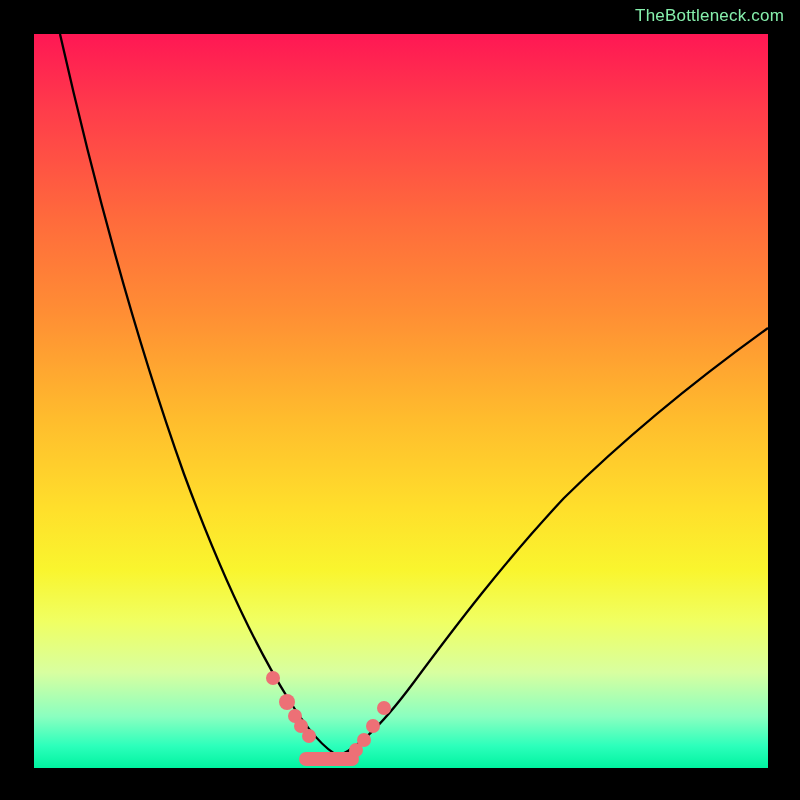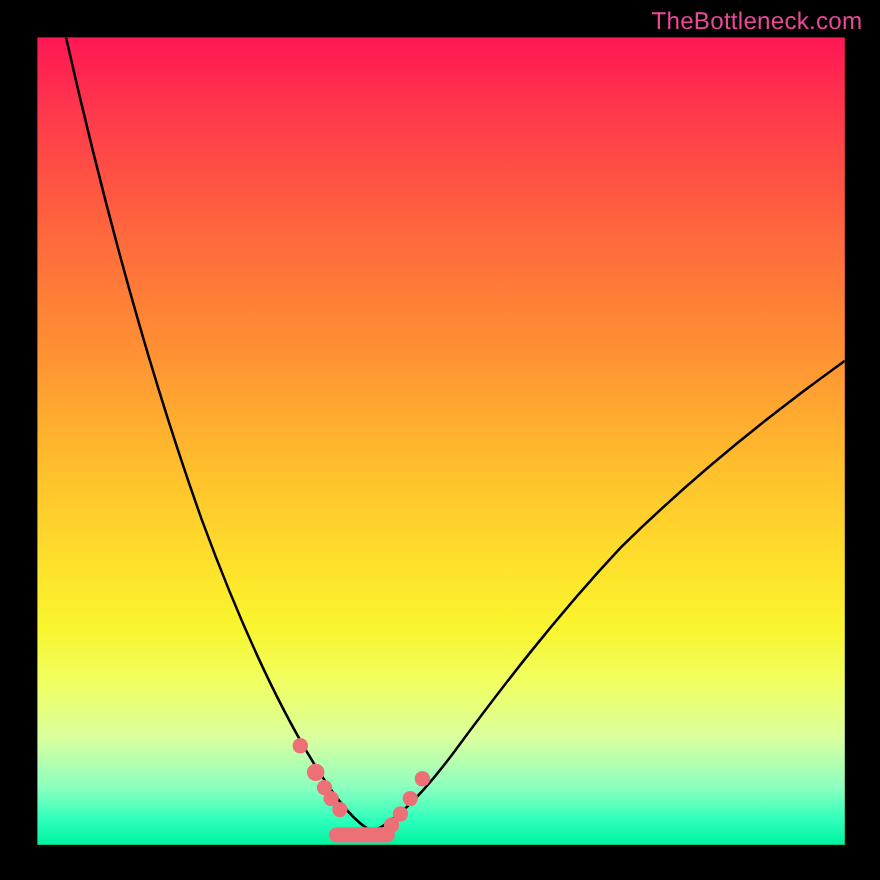--- a/index.html
+++ b/index.html
@@ -29,22 +29,22 @@
       #d8ffa0 87%,
       #8affc0 93%,
       #2cffbb 97%,
       #00f3a0 100%
     );
   }
   .watermark {
     position: absolute;
     top: 6px;
     right: 16px;
-    color: #ec4899;
-    font-size: 22px;
+    color: #86efac;
+    font-size: 17px;
     font-weight: 500;
     letter-spacing: 0.2px;
     font-family: Arial, sans-serif;
   }
   svg.curves {
     position: absolute;
     left: 0;
     top: 0;
   }
 </style>

